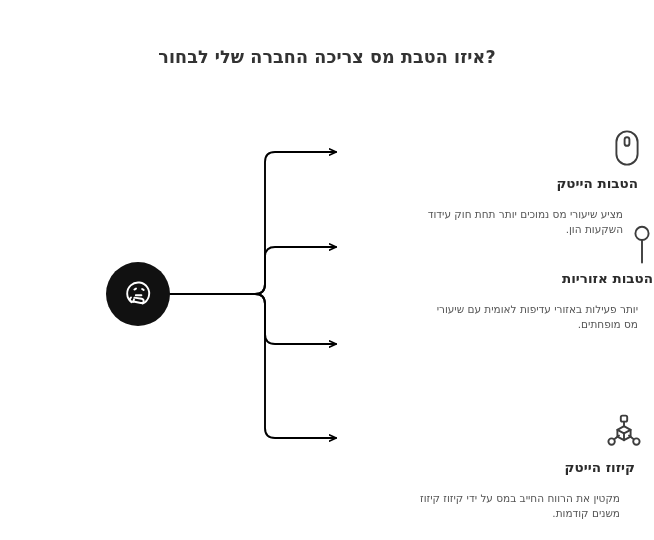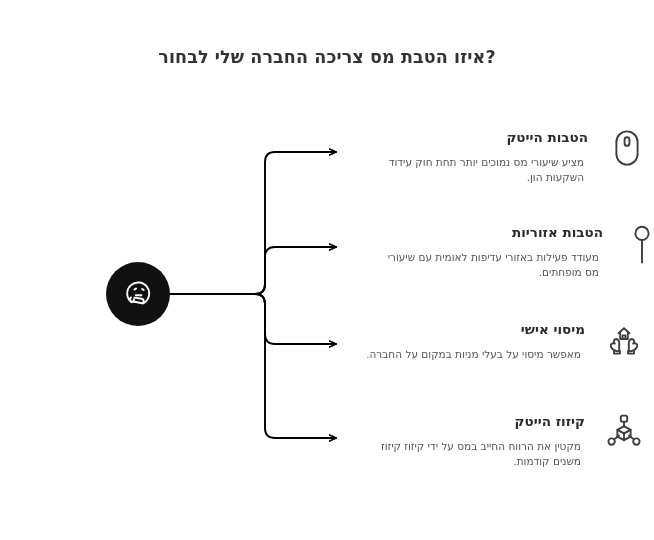--- a/index.html
+++ b/index.html
@@ -62,25 +62,24 @@
     display: flex;
     align-items: center;
     justify-content: center;
   }
   #hub-node svg { display: block; }
 
   
   .branch-item {
     position: absolute;
     display: flex;
-    flex-direction: row;
+    flex-direction: column;
     align-items: flex-start;
     direction: rtl;
     width: 290px;
-    gap: 8px;
   }
   .branch-icon {
     flex: 0 0 auto;
     width: 42px;
     height: 46px;
     display: flex;
     align-items: flex-start;
     justify-content: center;
     padding-top: 1px;
   }
@@ -98,21 +97,21 @@
     color: #2b2b2b;
     line-height: 18px;
     margin: 0 0 9px 0;
     white-space: nowrap;
   }
   .branch-desc {
     font-size: 10.5px;
     font-weight: normal;
     color: #555555;
     line-height: 15px;
-    margin: 4px;
+    margin: 15px;
     max-width: 215px;
   }
 
   
   #branch-1 { left: 358px; top: 128px; }
   #branch-2 { left: 373px; top: 223px; }
   #branch-3 { left: 355px; top: 320px; }
   #branch-4 { left: 355px; top: 412px; }
 </style>
 </head>
@@ -178,50 +177,24 @@
 
   <div class="branch-item" id="branch-2">
     <div class="branch-icon">
       <svg width="22" height="42" viewBox="0 0 22 42" fill="none" stroke="#3d3d3d" stroke-width="1.9" stroke-linecap="round" stroke-linejoin="round">
         <circle cx="11" cy="9.4" r="6.6"></circle>
         <path d="M11,16.4 L11,38.6"></path>
       </svg>
     </div>
     <div class="branch-text">
       <p class="branch-title">הטבות אזוריות</p>
-      <p class="branch-desc">מעודד פעילות באזורי עדיפות לאומית עם שיעורי מס מופחתים.</p>
-    </div>
-  </div>
-
-  <div class="branch-item" id="branch-3">
-    <div class="branch-icon">
-      <svg width="36" height="36" viewBox="0 0 36 36" fill="none" stroke="#3d3d3d" stroke-width="1.9" stroke-linecap="round" stroke-linejoin="round">
-
-        <path d="M12.6,12.3 L18,7.2 L23.4,12.3"></path>
-        <path d="M14.2,11.6 L14.2,18.0 L21.8,18.0 L21.8,11.6"></path>
-        <path d="M16.6,18.0 L16.6,14.4 L19.4,14.4 L19.4,18.0"></path>
-
-        <path d="M13.2,21.6 C13.2,19.2 11.0,17.2 9.0,18.4
-                 C7.4,19.4 7.8,21.4 8.8,22.6
-                 C6.8,21.6 4.6,22.8 4.8,24.8
-                 C5.0,27.2 8.0,29.2 10.6,30.2 L13.2,30.2 Z"></path>
-        <path d="M8.0,30.2 L8.0,32.6 L14.0,32.6 L14.0,30.2"></path>
-
-        <path d="M22.8,21.6 C22.8,19.2 25.0,17.2 27.0,18.4
-                 C28.6,19.4 28.2,21.4 27.2,22.6
-                 C29.2,21.6 31.4,22.8 31.2,24.8
-                 C31.0,27.2 28.0,29.2 25.4,30.2 L22.8,30.2 Z"></path>
-        <path d="M22.0,30.2 L22.0,32.6 L28.0,32.6 L28.0,30.2"></path>
-      </svg>
-    </div>
-    <div class="branch-text">
-      <p class="branch-title">מיסוי אישי</p>
-      <p class="branch-desc">מאפשר מיסוי על בעלי מניות במקום על החברה.</p>
-    </div>
-  </div>
+      <p class="branch-desc">יותר פעילות באזורי עדיפות לאומית עם שיעורי מס מופחתים.</p>
+    </div>
+  </div>
+
 
   <div class="branch-item" id="branch-4">
     <div class="branch-icon">
       <svg width="36" height="36" viewBox="0 0 36 36" fill="none" stroke="#3d3d3d" stroke-width="1.9" stroke-linecap="round" stroke-linejoin="round">
 
         <path d="M18,8.6 L18,13.4"></path>
         <path d="M13.0,22.6 L8.6,26.0"></path>
         <path d="M23.0,22.6 L27.4,26.0"></path>
 
         <path d="M18,13.2 L24.6,16.8 L24.6,23.6 L18,27.2 L11.4,23.6 L11.4,16.8 Z"></path>

